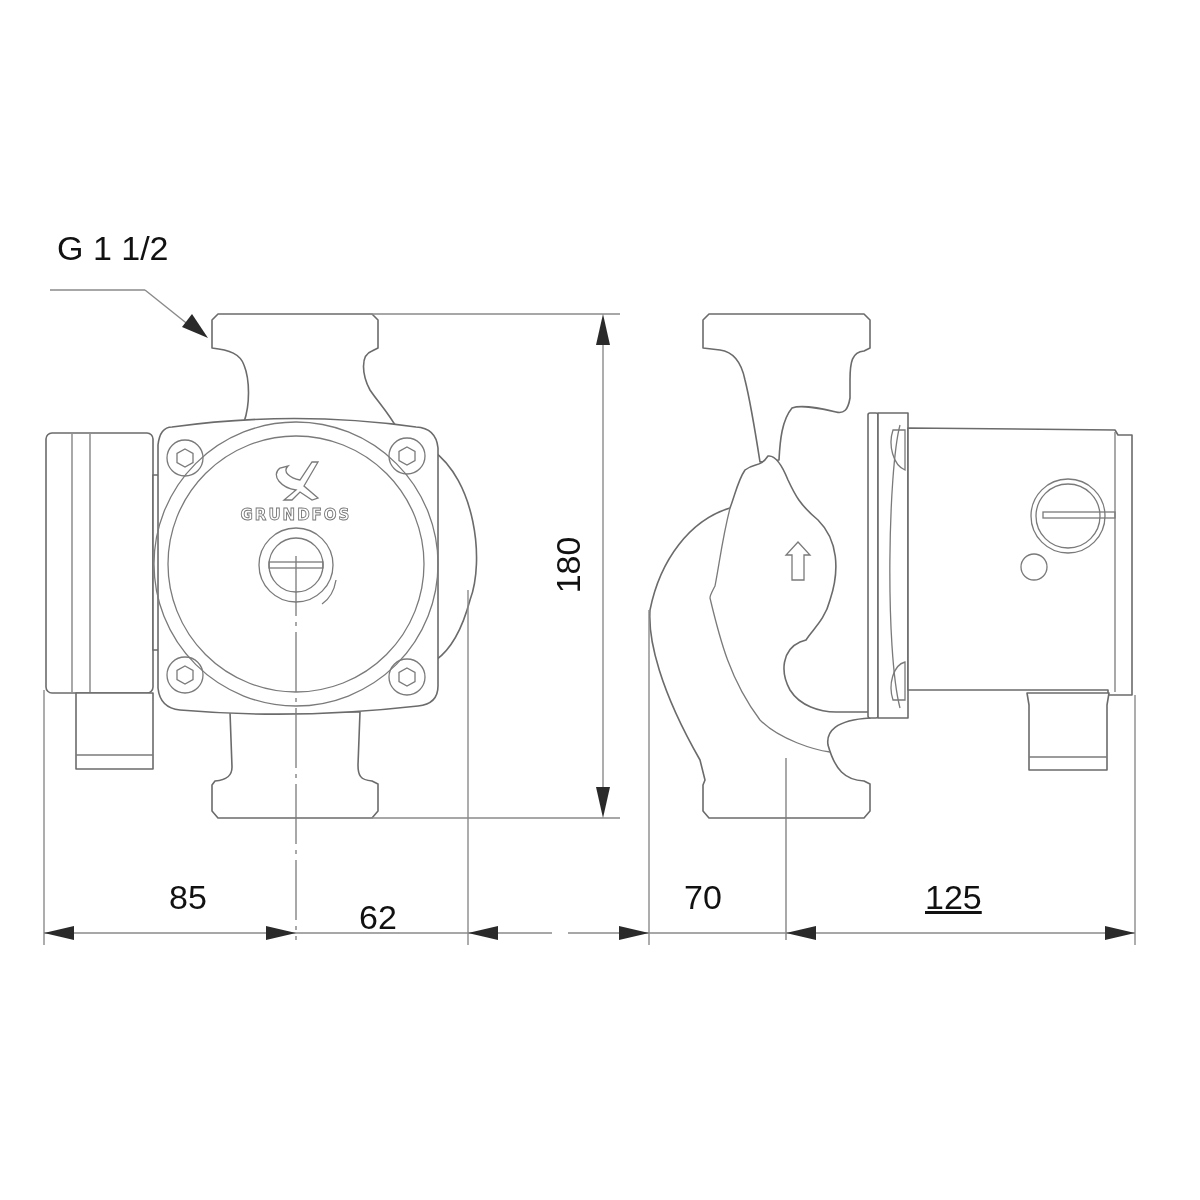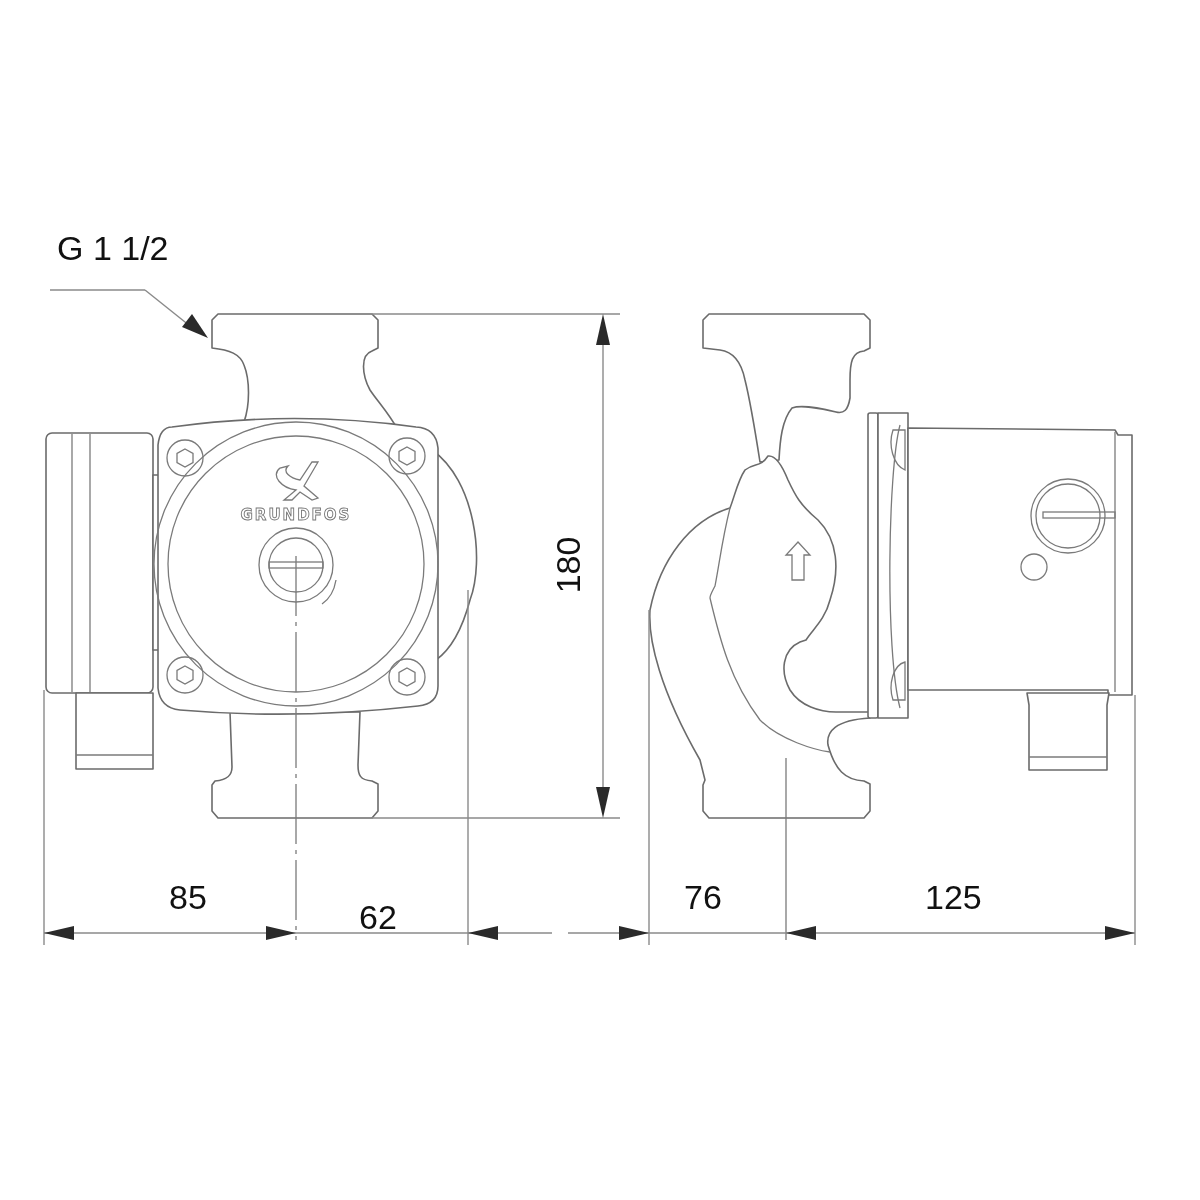--- a/index.html
+++ b/index.html
@@ -153,14 +153,14 @@
     <polygon class="arrowhead" points="1135,933 1105,926 1105,940"></polygon>
   </g>
 </svg>
 
 <div class="label" style="left:57px; top:231px;">G 1 1/2</div>
 
 <div class="label" style="left:540px; top:548px; transform: rotate(-90deg); transform-origin: center;">180</div>
 
 <div class="label" style="left:121px; top:880px;margin-left:48px;">85</div>
 <div class="label" style="left:359px; top:880px;margin-top:20px;">62</div>
-<div class="label" style="left:684px; top:880px;">76</div>
-<div class="label" style="left:925px; top:880px;">125</div>
+<div class="label" style="left:684px; top:880px;">70</div>
+<div class="label" style="left:925px; top:880px;text-decoration:underline;">125</div>
 
 </body></html>

